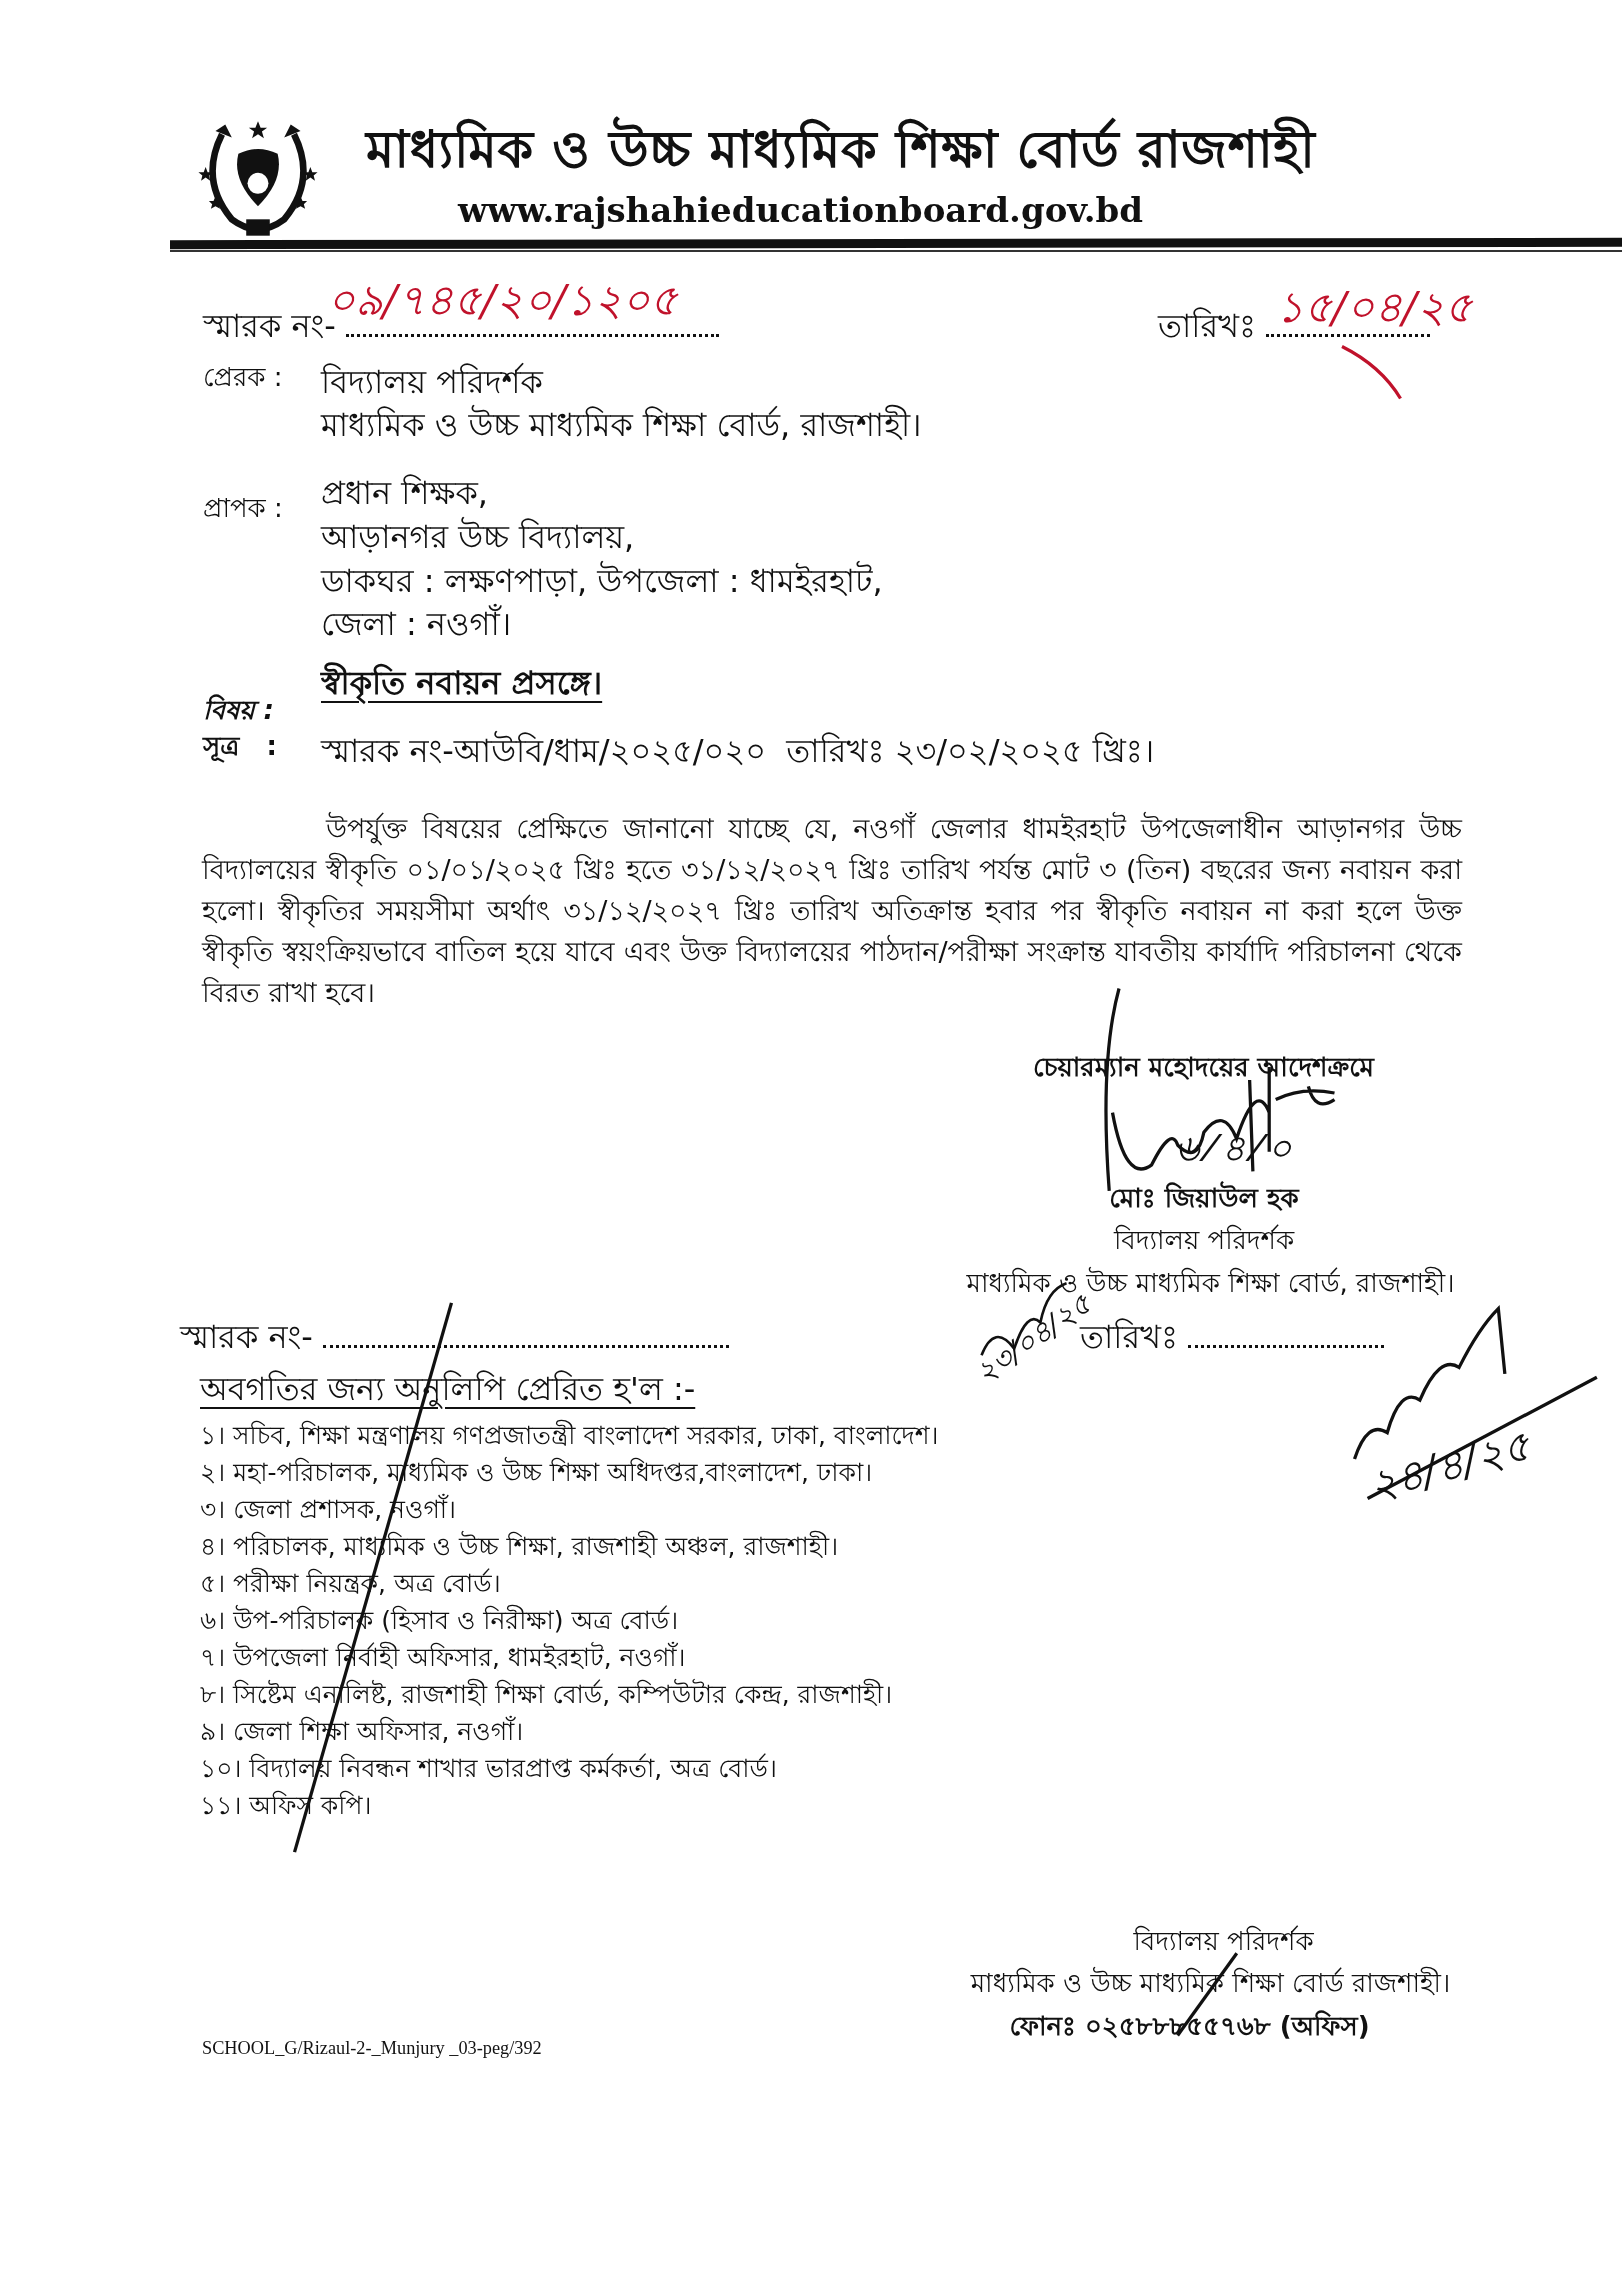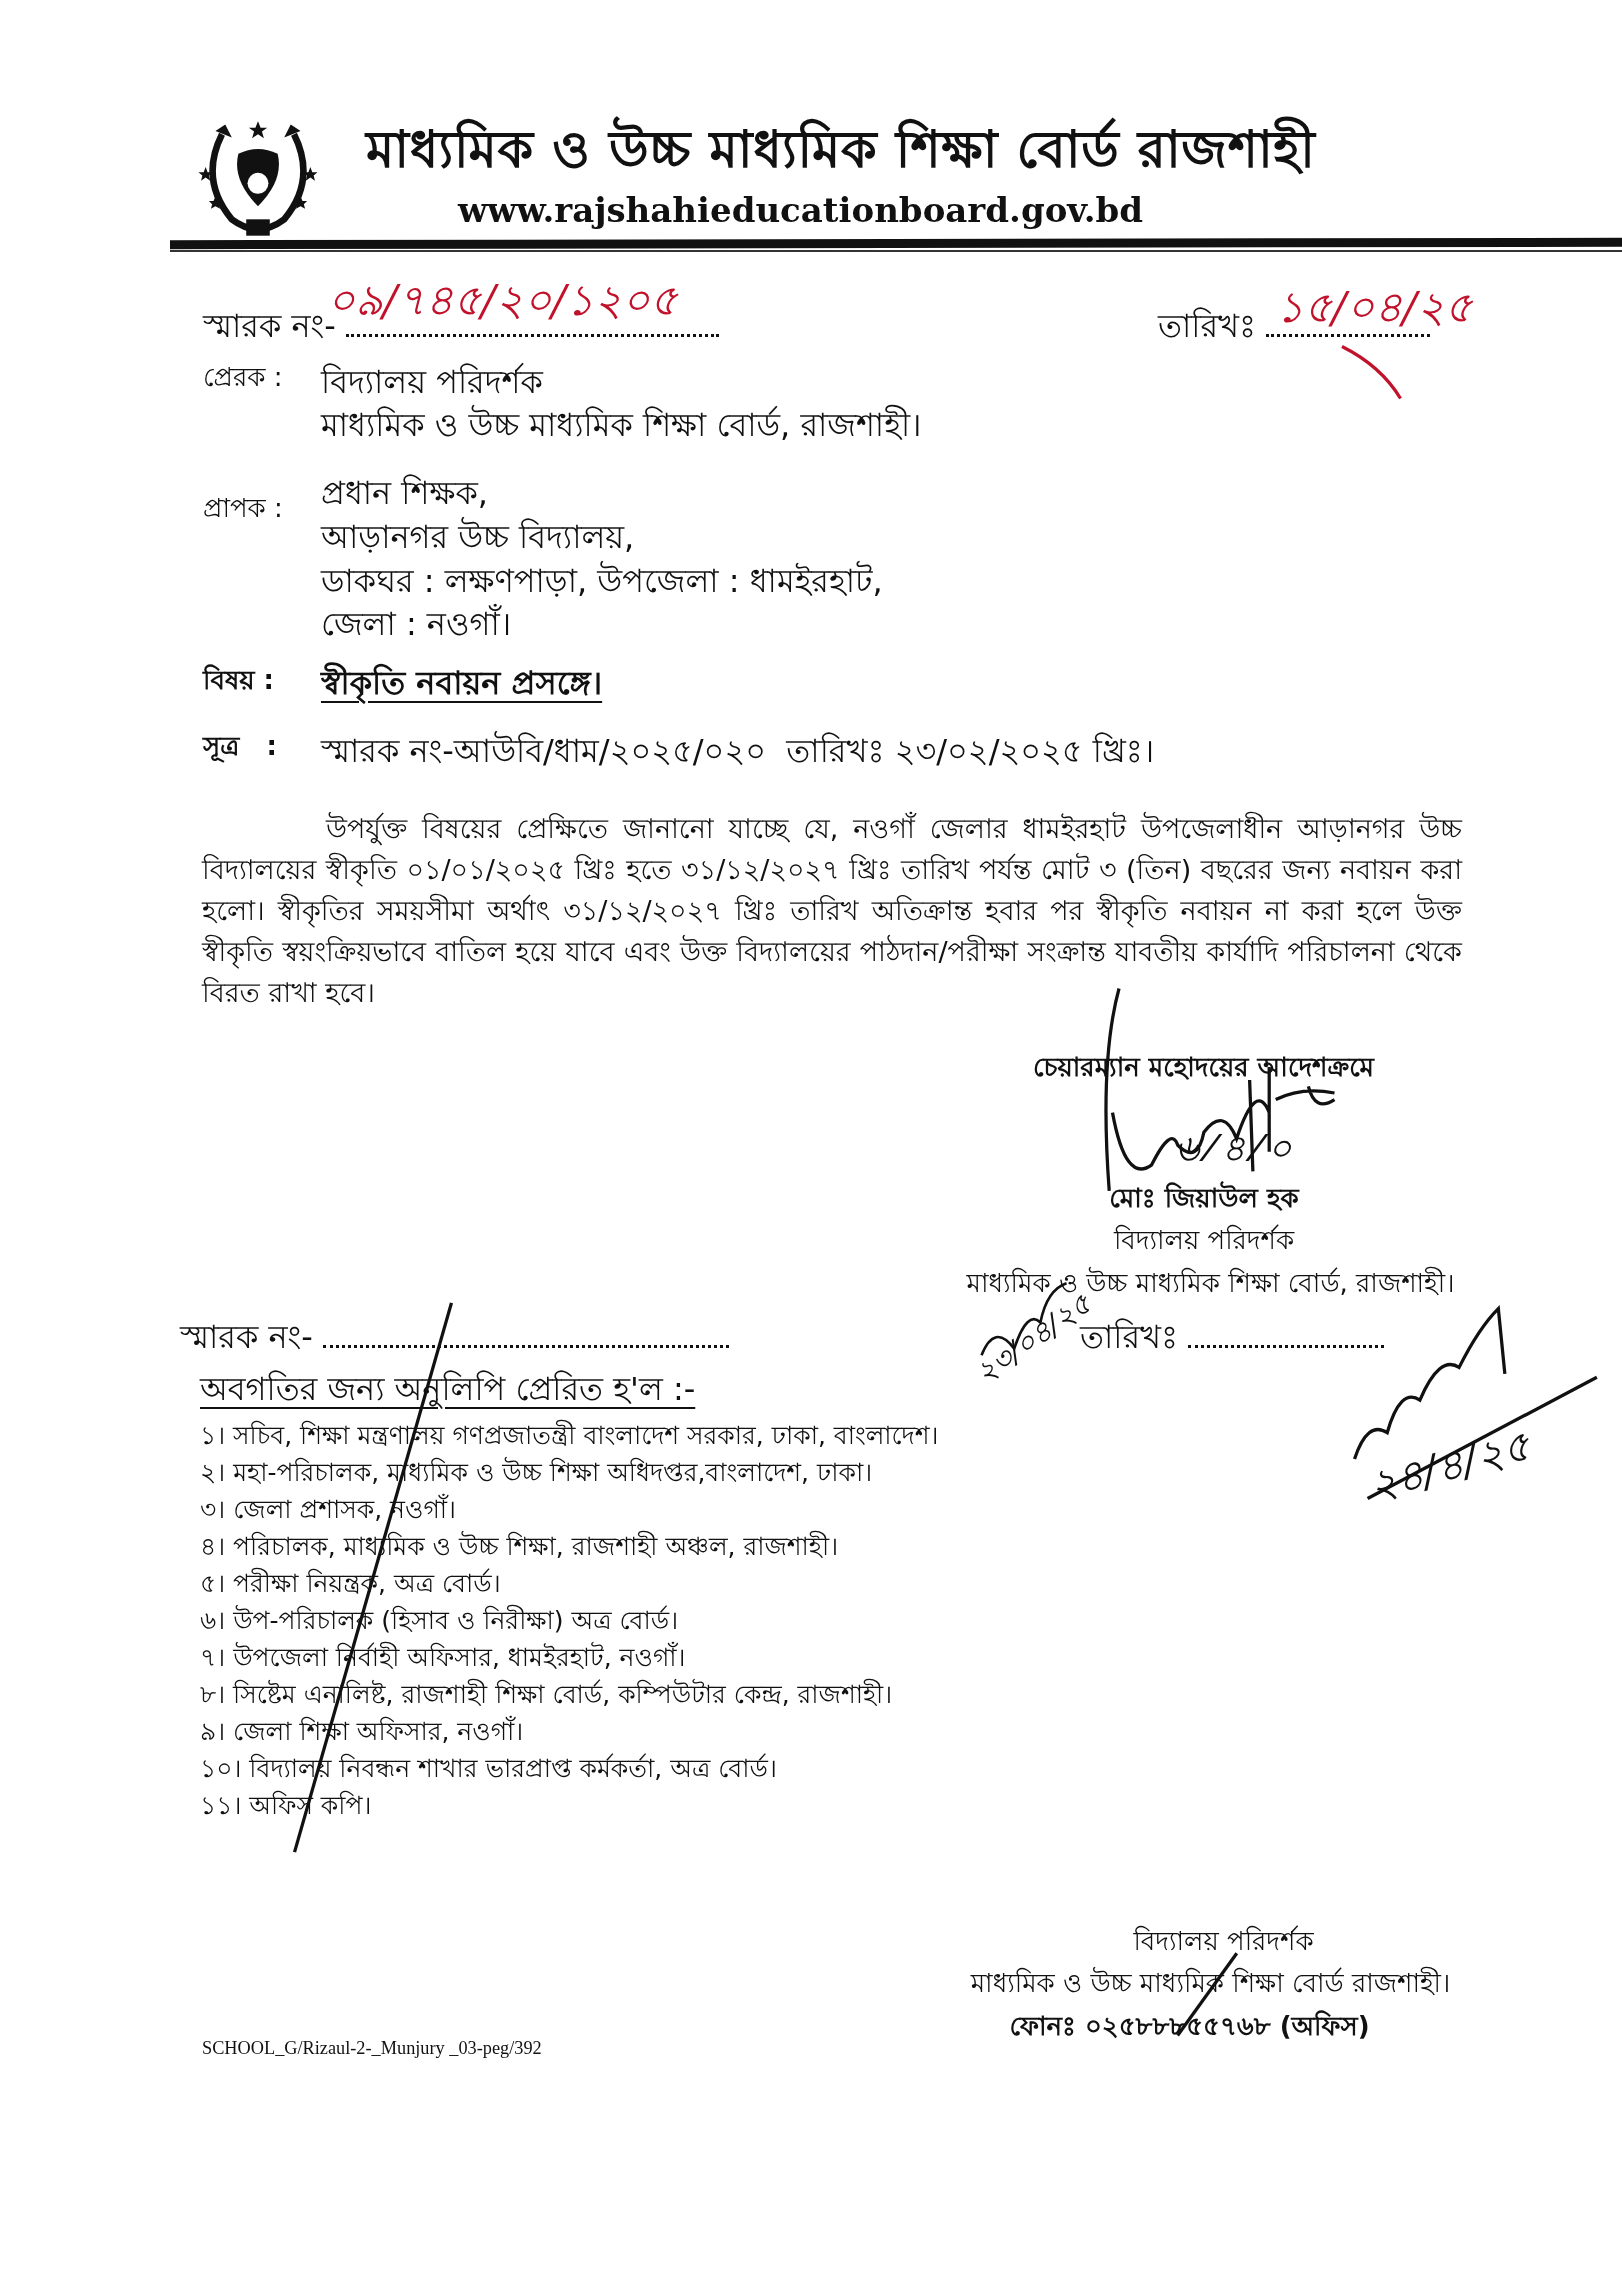--- a/index.html
+++ b/index.html
@@ -65,21 +65,21 @@
 <div class="abs label" style="left:203px; top:357px;">প্রেরক :</div>
 <div class="abs t" style="left:321px; top:357px;">বিদ্যালয় পরিদর্শক</div>
 <div class="abs t" style="left:321px; top:400px;">মাধ্যমিক ও উচ্চ মাধ্যমিক শিক্ষা বোর্ড, রাজশাহী।</div>
 
 <div class="abs label" style="left:203px; top:488px;">প্রাপক :</div>
 <div class="abs t" style="left:321px; top:468px;text-align:right;">প্রধান শিক্ষক,</div>
 <div class="abs t" style="left:321px; top:512px;">আড়ানগর উচ্চ বিদ্যালয়,</div>
 <div class="abs t" style="left:321px; top:556px;">ডাকঘর : লক্ষণপাড়া, উপজেলা : ধামইরহাট,</div>
 <div class="abs t" style="left:321px; top:599px;">জেলা : নওগাঁ।</div>
 
-<div class="abs label" style="left:203px; top:660px; font-weight:bold;">বিষয় :</div>
+<div class="abs label" style="left:203px; top:690px; font-weight:bold;font-style:italic;">বিষয় :</div>
 <div class="abs t underline" style="left:321px; top:658px; font-weight:bold;">স্বীকৃতি নবায়ন প্রসঙ্গে।</div>
 
 <div class="abs label" style="left:203px; top:726px; font-weight:bold; white-space:pre;">সূত্র   :</div>
 <div class="abs t" style="left:321px; top:726px; white-space:pre;">স্মারক নং-আউবি/ধাম/২০২৫/০২০  তারিখঃ ২৩/০২/২০২৫ খ্রিঃ।</div>
 
 <div class="abs para">উপর্যুক্ত বিষয়ের প্রেক্ষিতে জানানো যাচ্ছে যে, নওগাঁ জেলার ধামইরহাট উপজেলাধীন আড়ানগর উচ্চ বিদ্যালয়ের স্বীকৃতি ০১/০১/২০২৫ খ্রিঃ হতে ৩১/১২/২০২৭ খ্রিঃ তারিখ পর্যন্ত মোট ৩ (তিন) বছরের জন্য নবায়ন করা হলো। স্বীকৃতির সময়সীমা অর্থাৎ ৩১/১২/২০২৭ খ্রিঃ তারিখ অতিক্রান্ত হবার পর স্বীকৃতি নবায়ন না করা হলে উক্ত স্বীকৃতি স্বয়ংক্রিয়ভাবে বাতিল হয়ে যাবে এবং উক্ত বিদ্যালয়ের পাঠদান/পরীক্ষা সংক্রান্ত যাবতীয় কার্যাদি পরিচালনা থেকে বিরত রাখা হবে।</div>
 
 <div class="abs sig-block" style="left:968px; top:1047px; width:471px; font-weight:bold;">চেয়ারম্যান মহোদয়ের আদেশক্রমে</div>
 <svg class="scribble" style="left:1073px; top:982px;" width="301" height="222" viewBox="0 0 460 340">
   <path d="M70,10 Q40,120 55,320 M60,200 Q80,310 120,280 Q150,220 160,250 Q190,280 200,230 Q230,190 250,240 Q280,150 300,200 M270,150 L275,290 M300,130 L300,260 M310,180 Q350,160 400,170 M360,160 Q370,200 400,180" stroke="#111" stroke-width="5" fill="none"></path>

